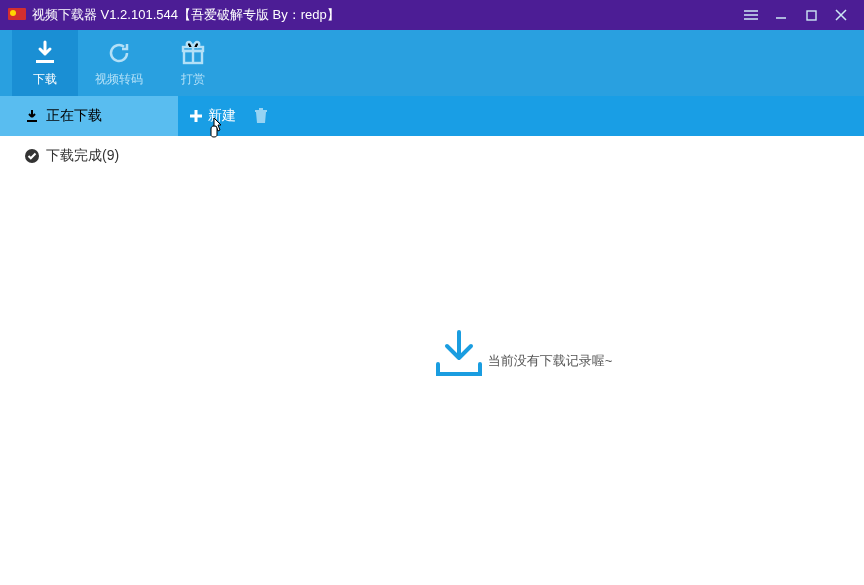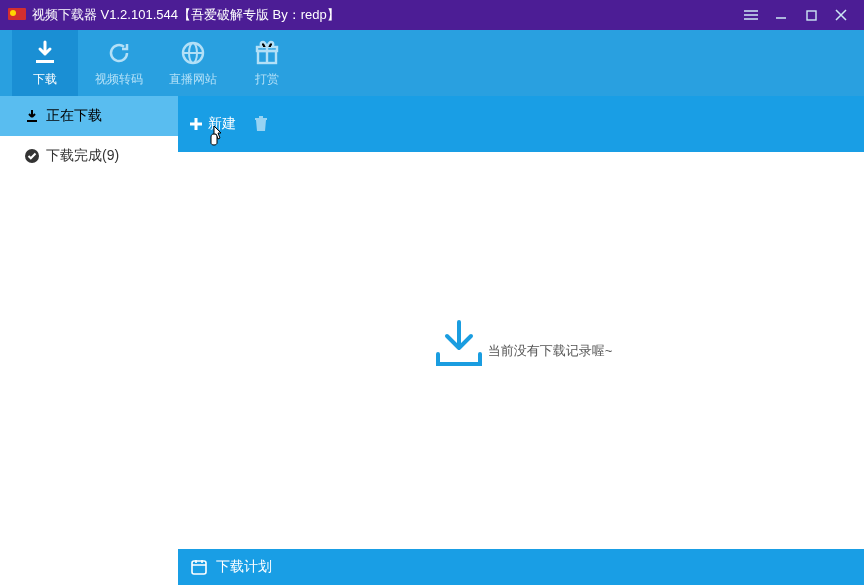--- a/index.html
+++ b/index.html
@@ -12,21 +12,21 @@
 .titlebar-spacer { flex: 1; }
 .titlebar-btn { width: 30px; height: 30px; display: flex; align-items: center; justify-content: center; cursor: pointer; color: #cde8f5; }
 .toolbar { height: 66px; background: #29a0e0; display: flex; align-items: center; padding: 0 12px; gap: 8px; }
 .toolbar-item { display: flex; flex-direction: column; align-items: center; justify-content: center; width: 66px; height: 66px; cursor: pointer; color: #b3e0f7; font-size: 12px; gap: 4px; }
 .toolbar-item.active { background: #1a8fd4; color: #fff; }
 .body-area { flex: 1; display: flex; min-height: 0; }
 .sidebar { width: 178px; background: #fff; display: flex; flex-direction: column; }
 .sidebar-item { height: 40px; display: flex; align-items: center; padding: 0 24px; font-size: 14px; color: #333; cursor: pointer; gap: 6px; }
 .sidebar-item.active { background: #59bdf0; color: #000; }
 .content { flex: 1; display: flex; flex-direction: column; background: #fff; }
-.content-header { height: 56px; background: #199ee5; display: flex; align-items: center; padding: 0 10px; gap: 18px; }
+.content-header { height: 40px; background: #199ee5; display: flex; align-items: center; padding: 0 10px; gap: 18px; }
 .header-btn { display: flex; align-items: center; gap: 4px; color: #fff; font-size: 14px; cursor: pointer; position: relative; }
 .header-btn.dim { opacity: 0.55; }
 .cursor-overlay { position: absolute; left: 20px; top: 10px; pointer-events: none; }
 .content-body { flex: 1; display: flex; flex-direction: row; align-items: center; justify-content: center; color: #555; font-size: 13px; }
 .empty-icon { margin-bottom: 14px; }
 .footer { height: 36px; background: #199ee5; display: flex; align-items: center; padding: 0 12px; color: #fff; font-size: 14px; gap: 8px; cursor: pointer; }
 svg { display: block; }
 </style>
 </head>
 <body>
@@ -68,28 +68,20 @@
       <span>下载</span>
     </div>
     <div class="toolbar-item">
       <svg width="28" height="28" viewBox="0 0 28 28">
           <path fill="none" stroke="currentColor" stroke-width="2.5" d="M22 14a8 8 0 1 1-3-6.2M22 5v5h-5"></path>
         </svg>
       <span>视频转码</span>
     </div>
     <div class="toolbar-item">
       <svg width="28" height="28" viewBox="0 0 28 28">
-          <circle cx="14" cy="14" r="10" fill="none" stroke="currentColor" stroke-width="2.4"></circle>
-          <ellipse cx="14" cy="14" rx="4" ry="10" fill="none" stroke="currentColor" stroke-width="2"></ellipse>
-          <path stroke="currentColor" stroke-width="2" d="M4 14h20"></path>
-        </svg>
-      <span>直播网站</span>
-    </div>
-    <div class="toolbar-item">
-      <svg width="28" height="28" viewBox="0 0 28 28">
           <rect x="5" y="12" width="18" height="12" fill="none" stroke="currentColor" stroke-width="2.4"></rect>
           <rect x="4" y="8" width="20" height="4" fill="none" stroke="currentColor" stroke-width="2.4"></rect>
           <path stroke="currentColor" stroke-width="2.4" d="M14 8v16M10 8c-3 0-3-5 0-5 2 0 4 5 4 5M18 8c3 0 3-5 0-5-2 0-4 5-4 5"></path>
         </svg>
       <span>打赏</span>
     </div>
   </div>
 
   <div class="body-area">
 
@@ -128,24 +120,17 @@
             </svg>
         </div>
       </div>
       <div class="content-body">
         <svg class="empty-icon" width="58" height="52" viewBox="0 0 58 52">
             <path fill="none" stroke="#1a9de0" stroke-width="4" stroke-linecap="round" d="M29 4v26m0 0L17 18m12 12l12-12"></path>
             <path fill="none" stroke="#1a9de0" stroke-width="4" stroke-linecap="round" d="M8 36v10h42V36"></path>
           </svg>
         <span>当前没有下载记录喔~</span>
       </div>
-      <div class="footer">
-        <svg width="18" height="18" viewBox="0 0 18 18">
-            <rect x="2" y="3" width="14" height="13" rx="2" fill="none" stroke="#fff" stroke-width="1.6"></rect>
-            <path stroke="#fff" stroke-width="1.6" d="M2 7h14M6 2v3M12 2v3"></path>
-          </svg>
-        <span>下载计划</span>
-      </div>
     </div>
 
   </div>
 
 </div>
 
 </body></html>

